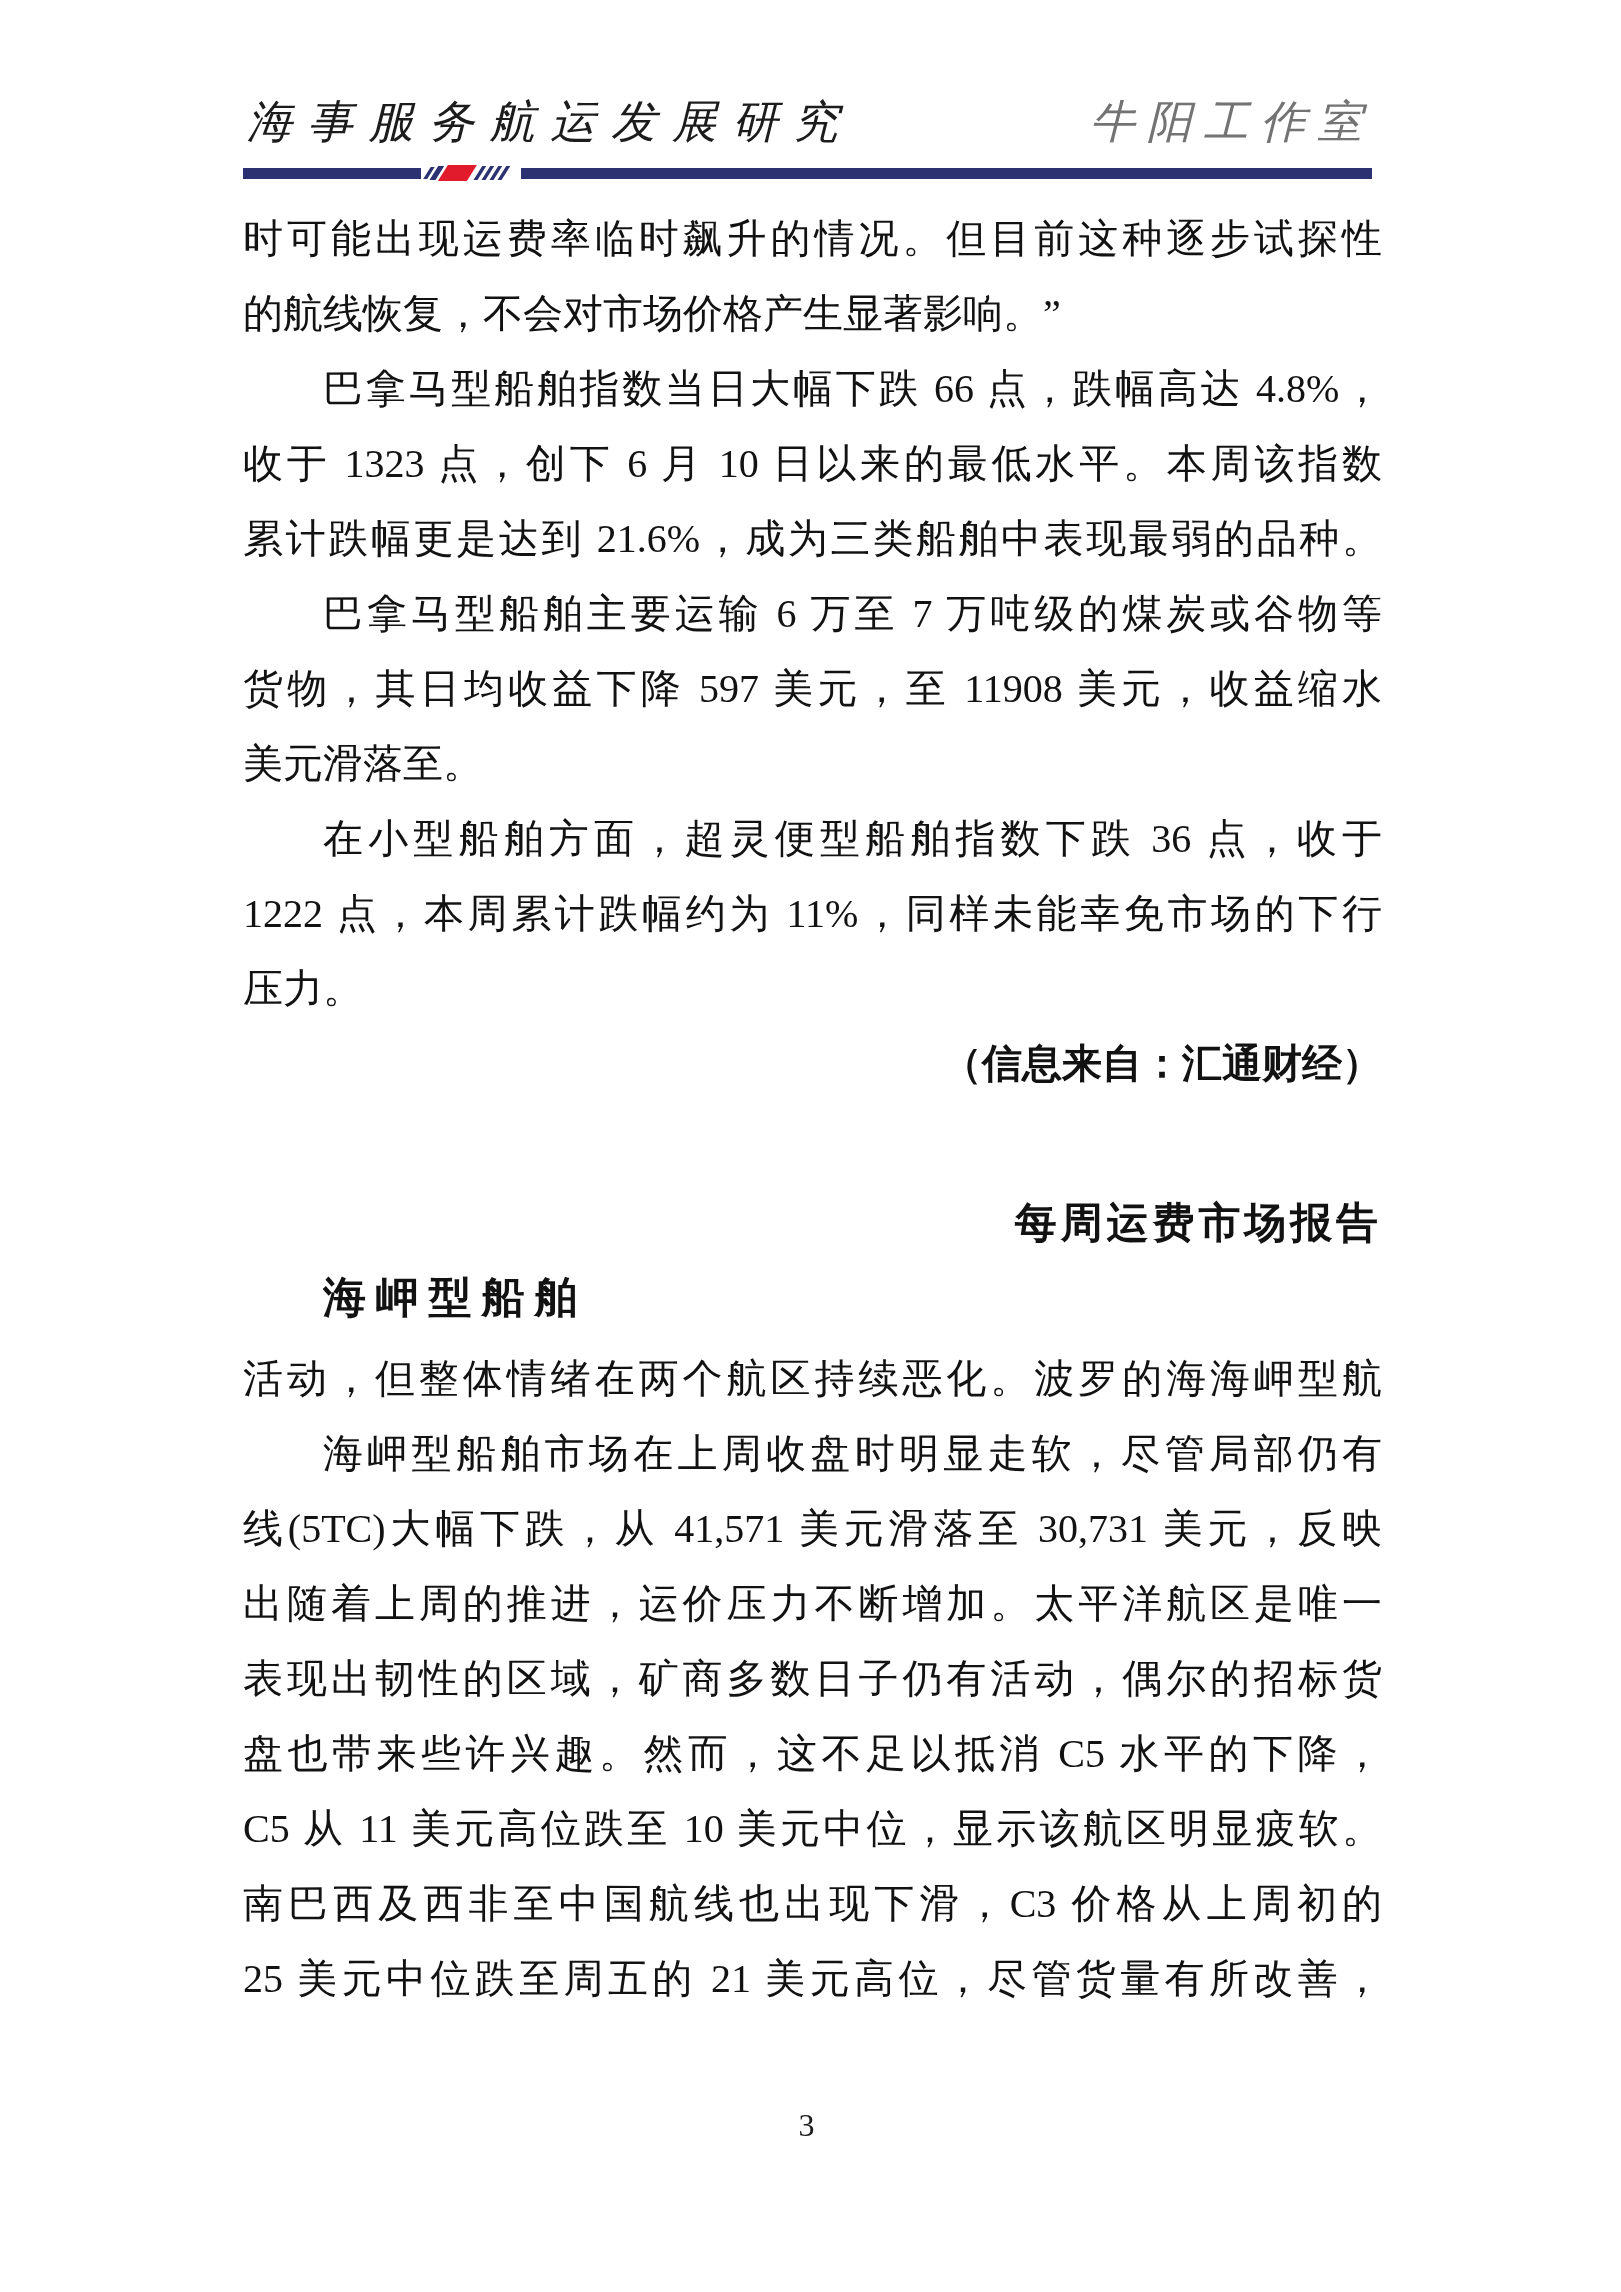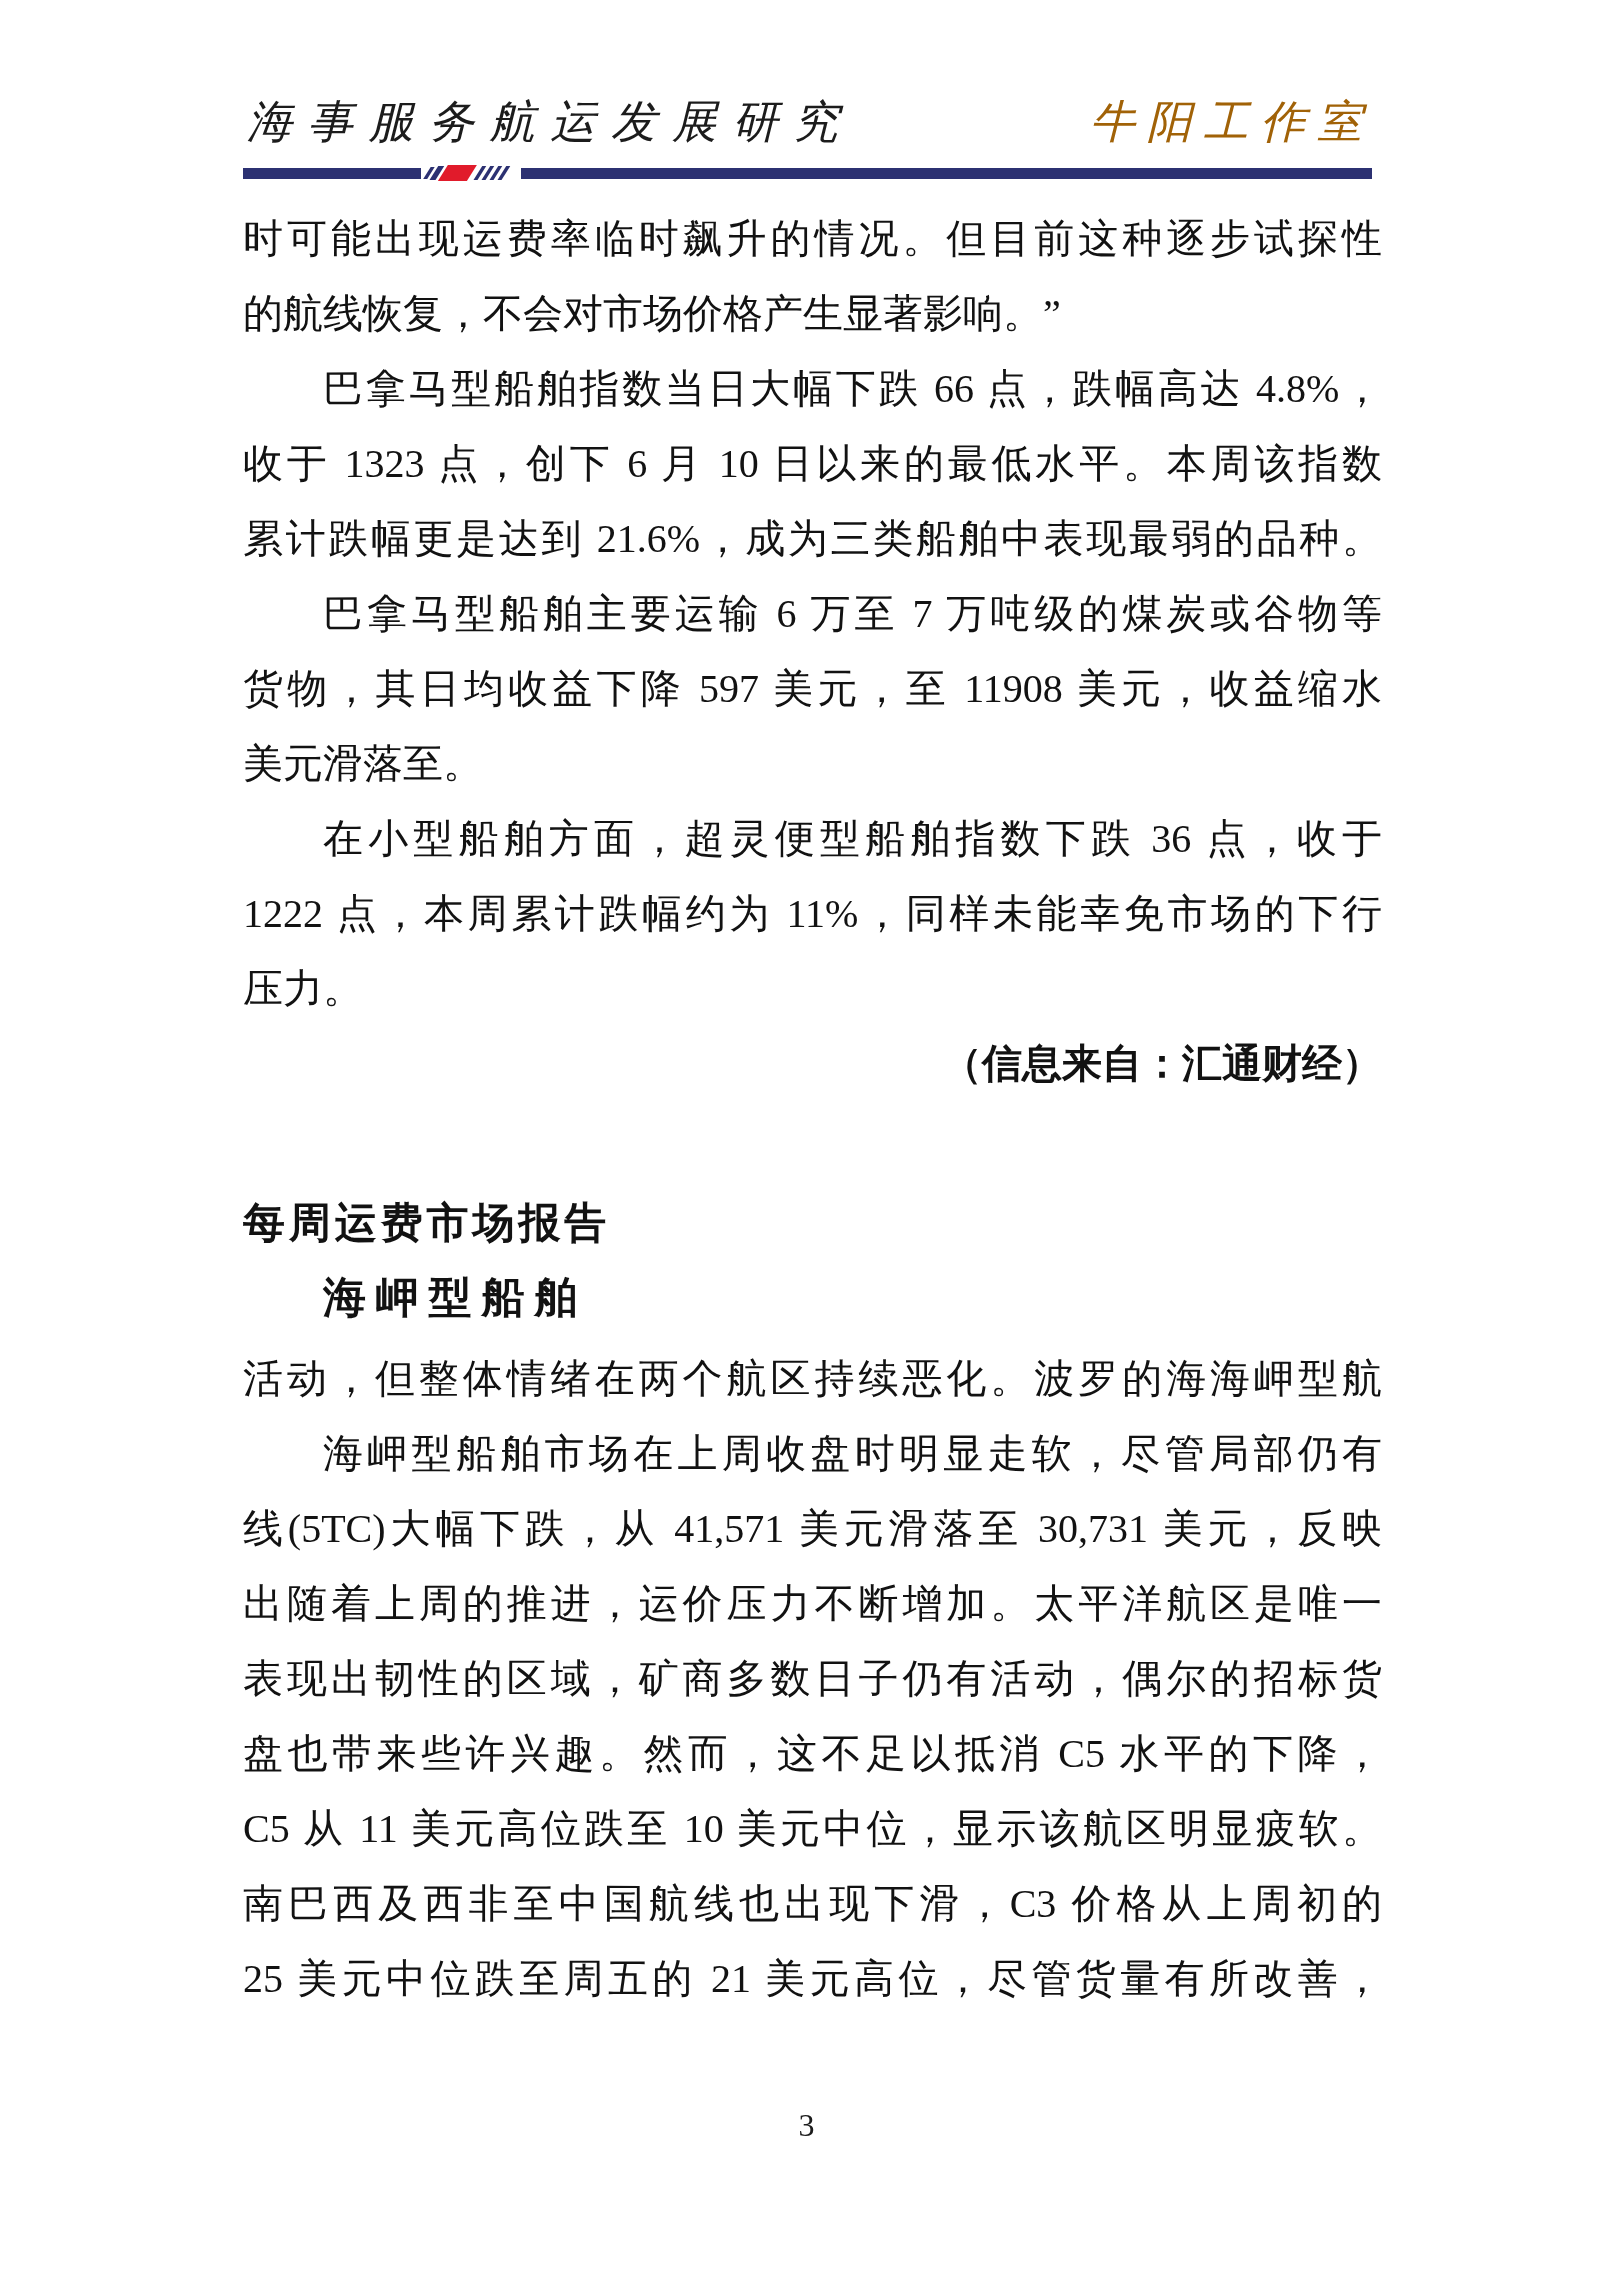--- a/index.html
+++ b/index.html
@@ -14,21 +14,21 @@
   }
   
   .hdr-left{
     position:absolute;left:247px;top:92px;
     font-size:45px;font-style:italic;font-weight:500;
     letter-spacing:15.7px;white-space:nowrap;color:#1c1c1c;
   }
   .hdr-right{
     position:absolute;right:239px;top:92px;
     font-size:45px;font-style:italic;font-weight:500;
-    letter-spacing:11.8px;white-space:nowrap;color:#a16207;
+    letter-spacing:11.8px;white-space:nowrap;color:#737373;
   }
   .rule{
     position:absolute;left:243px;top:168px;
     width:1129px;height:10.8px;
   }
   .rule-deco{
     position:absolute;left:421px;top:164px;
     width:100px;height:18.6px;background:#ffffff;
     display:flex;align-items:center;
   }
@@ -42,21 +42,21 @@
   .col{
     position:absolute;left:243px;top:201px;width:1139px;
     font-size:40px;line-height:75px;
   }
   .bl{height:75px;overflow:visible;}
   .fill{text-align:justify;text-align-last:justify;text-justify:inter-ideograph;}
   .leftal{text-align:left;}
   .rightal{text-align:right;font-weight:bold;}
   .indent{padding-left:80px;box-sizing:border-box;}
   .heading{
-    text-align:left;
+    text-align:right;
     font-family:"Liberation Sans","DejaVu Sans",sans-serif;
     font-weight:bold;font-size:42px;letter-spacing:3.9px;
   }
   .subheading{
     font-family:"Liberation Sans","DejaVu Sans",sans-serif;
     font-weight:bold;font-size:43px;letter-spacing:9.8px;
     padding-left:80px;box-sizing:border-box;
   }
   .spacer86{height:84px;}
   .spacer6{height:5.9px;}

